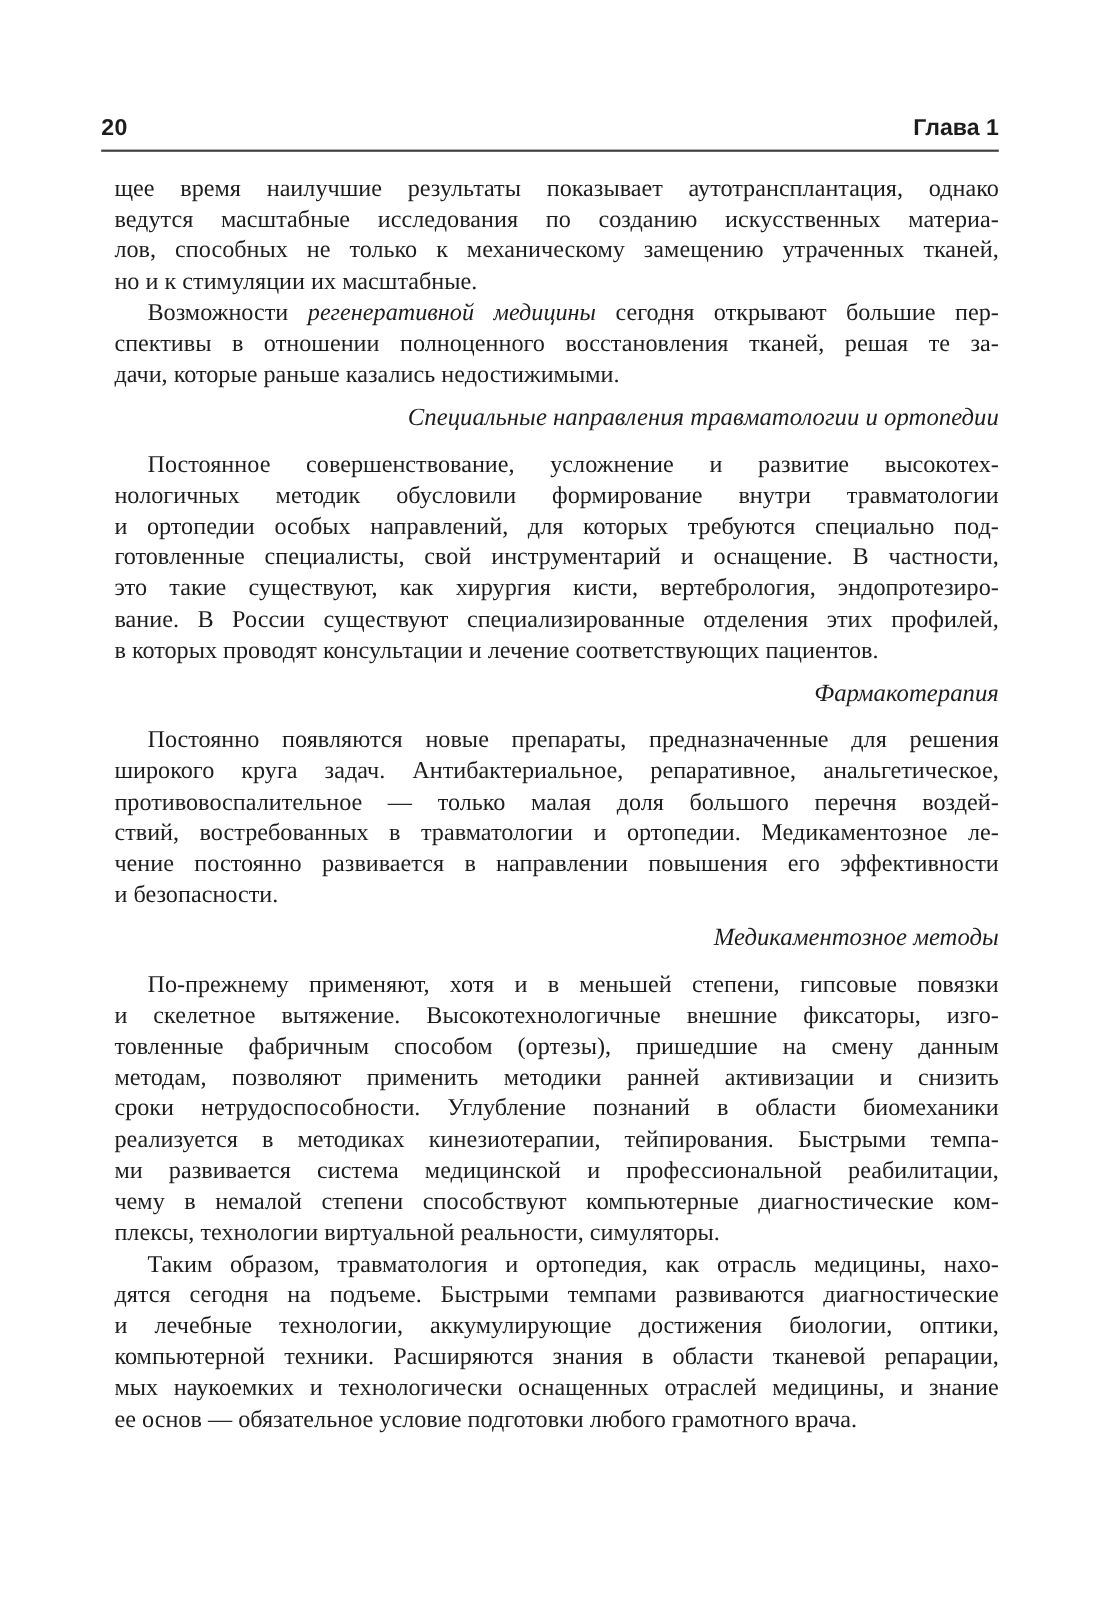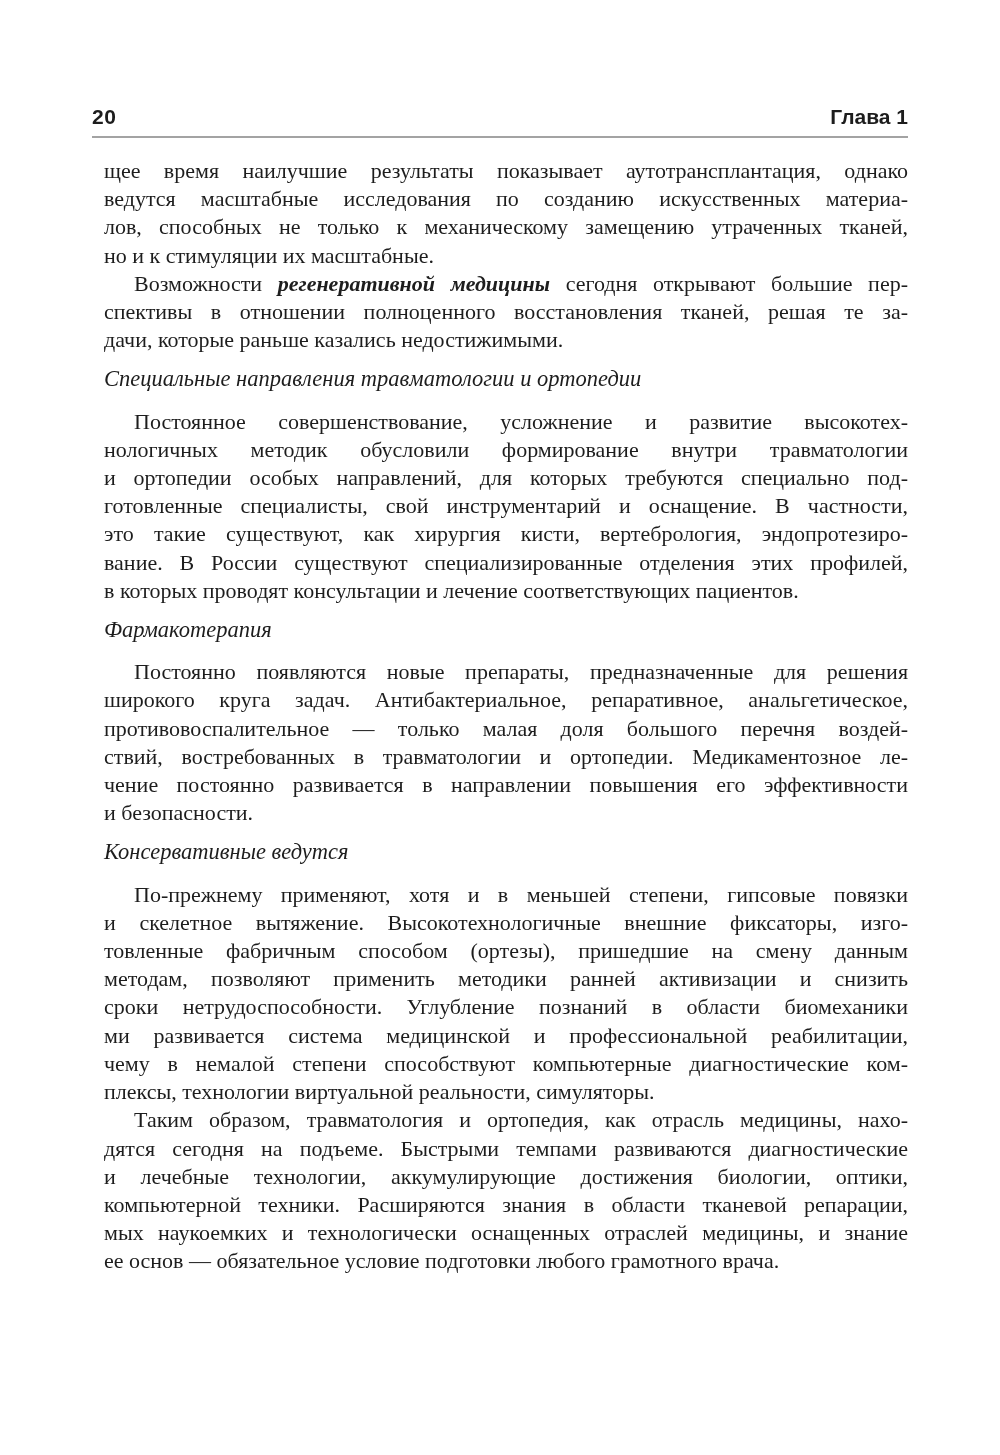--- a/index.html
+++ b/index.html
@@ -15,21 +15,21 @@
     width: 1000px;
     height: 1455px;
     background: #ffffff;
     position: relative;
   }
   .page-header {
     margin: 106px 92px 0 92px;
     display: flex;
     justify-content: space-between;
     align-items: baseline;
-    border-bottom: 2px solid #a3a3a3;
+    border-bottom: 2px solid #404040;
     padding-bottom: 8px;
     font-family: "Liberation Sans", sans-serif;
     font-size: 21px;
     line-height: 22px;
   }
   .page-number { font-weight: 700; letter-spacing: 0.5px; }
   .chapter-header { font-weight: 700; }
   .page-body {
     margin: 19px 92px 0 104px;
     font-size: 22px;
@@ -41,22 +41,23 @@
     text-align-last: justify;
     white-space: normal;
   }
   .line.last { text-align-last: left; }
   .line.indent { text-indent: 30px; }
   .section-heading {
     font-style: italic;
     font-size: 22.5px;
     line-height: 28.2px;
     margin: 11px 0 14px 0;
+    text-align: right;
   }
-  em { font-style: italic; font-weight: bold; }
+  em { font-style: italic; }
 </style>
 </head>
 <body>
 
 <div class="book-page">
   <div class="page-header">
     <span class="page-number">20</span>
     <span class="chapter-header">Глава 1</span>
   </div>
   <main class="page-body">
@@ -83,27 +84,28 @@
       </div>
       <div class="section-heading">Фармакотерапия</div>
       <div class="paragraph">
         <div class="line indent">Постоянно появляются новые препараты, предназначенные для решения</div>
         <div class="line">широкого круга задач. Антибактериальное, репаративное, анальгетическое,</div>
         <div class="line">противовоспалительное — только малая доля большого перечня воздей-</div>
         <div class="line">ствий, востребованных в травматологии и ортопедии. Медикаментозное ле-</div>
         <div class="line">чение постоянно развивается в направлении повышения его эффективности</div>
         <div class="line last">и безопасности.</div>
       </div>
-      <div class="section-heading">Консервативные ведутся</div>
+      <div class="section-heading">Медикаментозное методы</div>
       <div class="paragraph">
         <div class="line indent">По-прежнему применяют, хотя и в меньшей степени, гипсовые повязки</div>
         <div class="line">и скелетное вытяжение. Высокотехнологичные внешние фиксаторы, изго-</div>
         <div class="line">товленные фабричным способом (ортезы), пришедшие на смену данным</div>
         <div class="line">методам, позволяют применить методики ранней активизации и снизить</div>
         <div class="line">сроки нетрудоспособности. Углубление познаний в области биомеханики</div>
+        <div class="line">реализуется в методиках кинезиотерапии, тейпирования. Быстрыми темпа-</div>
         <div class="line">ми развивается система медицинской и профессиональной реабилитации,</div>
         <div class="line">чему в немалой степени способствуют компьютерные диагностические ком-</div>
         <div class="line last">плексы, технологии виртуальной реальности, симуляторы.</div>
       </div>
       <div class="paragraph">
         <div class="line indent">Таким образом, травматология и ортопедия, как отрасль медицины, нахо-</div>
         <div class="line">дятся сегодня на подъеме. Быстрыми темпами развиваются диагностические</div>
         <div class="line">и лечебные технологии, аккумулирующие достижения биологии, оптики,</div>
         <div class="line">компьютерной техники. Расширяются знания в области тканевой репарации,</div>
         <div class="line">мых наукоемких и технологически оснащенных отраслей медицины, и знание</div>

